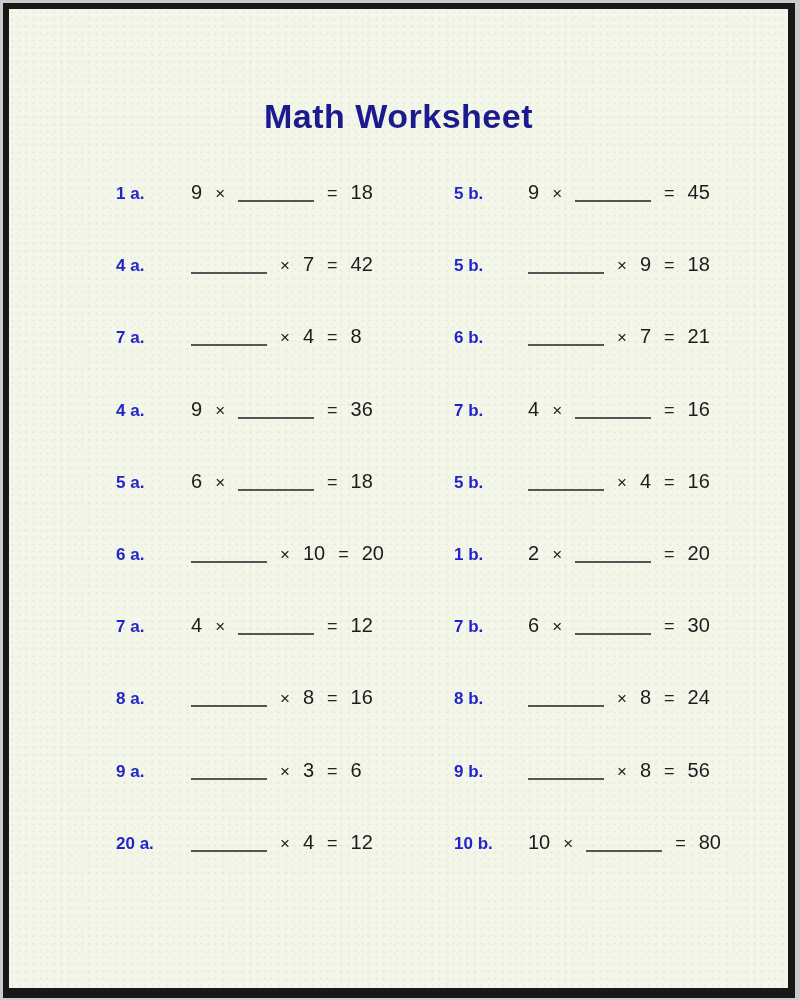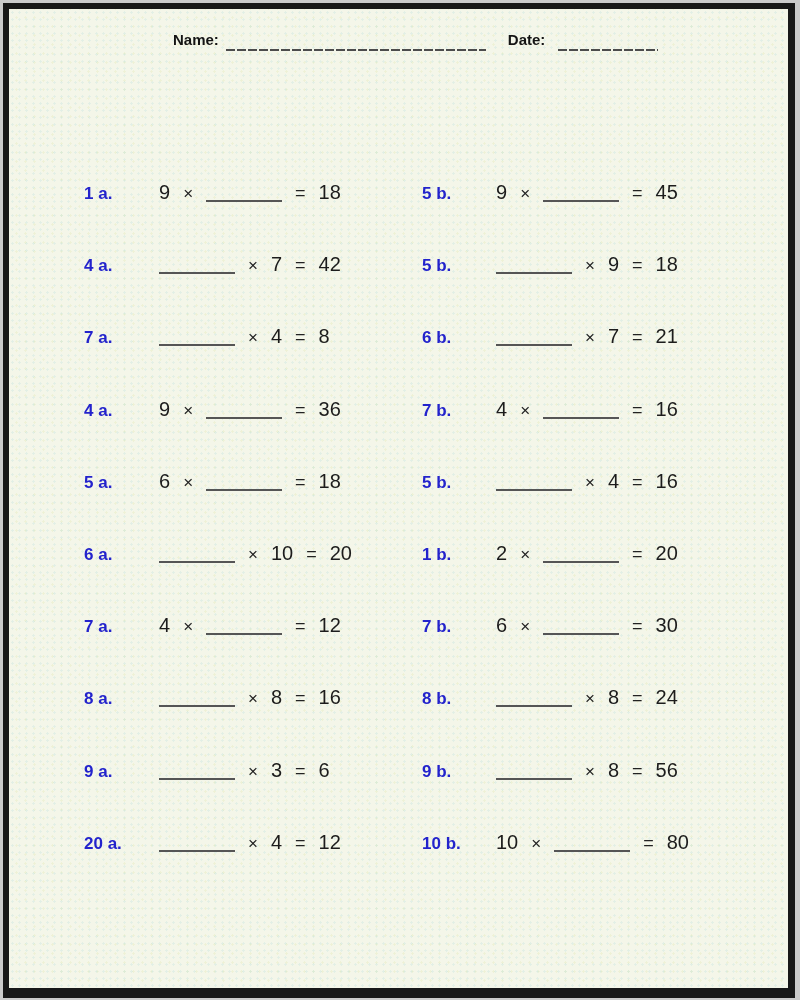--- a/index.html
+++ b/index.html
@@ -69,21 +69,21 @@
   
   .problems {
     position: absolute;
     top: 168px;
     left: 0;
     right: 0;
   }
   .prow {
     display: grid;
     grid-template-columns: 75px 263px 74px 1fr;
-    padding-left: 75px;
+    padding-left: 107px;
     align-items: baseline;
     height: 72.2px;
   }
   .plabel {
     font-size: 17px;
     font-weight: bold;
     color: #2323cc;
     line-height: 22px;
     white-space: nowrap;
   }
@@ -104,28 +104,22 @@
     height: 1em;
     border-bottom: 2px solid #555;
     transform: translateY(3px);
   }
 </style>
 </head>
 <body>
 
 <div class="page">
 
-  <div class="nd-row">
-    <span class="nd-label">Name:</span>
-    <span class="nd-line name-line"></span>
-    <span class="nd-gap"></span>
-    <span class="nd-label">Date:</span>
-    <span class="nd-line date-line"></span>
-  </div>
-
+
+  <div class="title">Math Worksheet</div>
 
   <div class="problems">
       <div class="prow">
         <span class="plabel">1 a.</span>
         <span class="peq">
           <span class="tok-num">9</span>
           <span class="tok-op">×</span>
           <span class="tok-blank"></span>
           <span class="tok-eq">=</span>
           <span class="tok-num">18</span>

